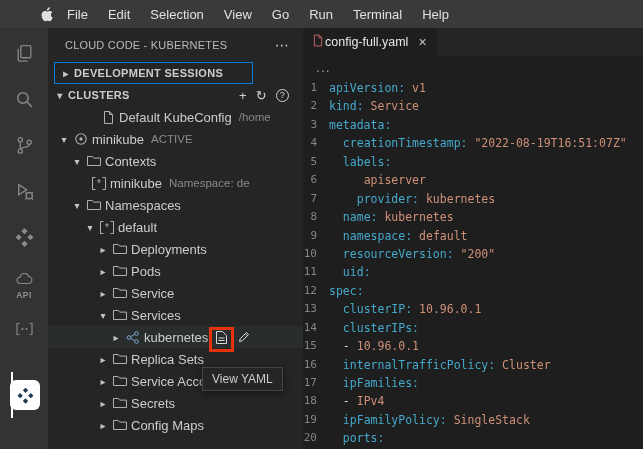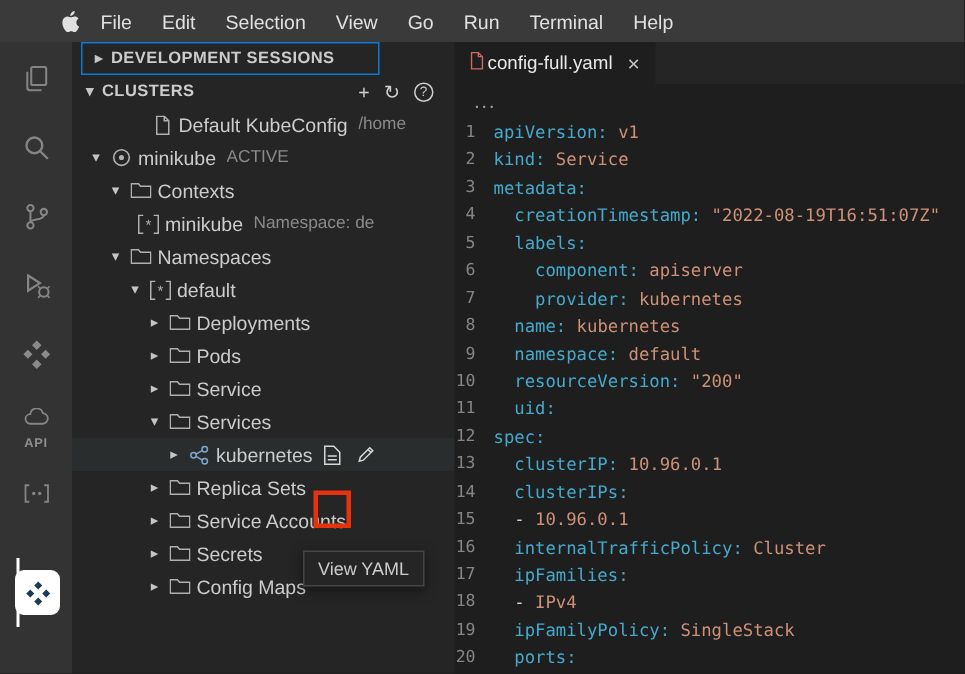--- a/index.html
+++ b/index.html
@@ -150,20 +150,24 @@
         <div class="ab-slot active">
           <span class="k8sbox">
             <svg width="19" height="19" viewBox="0 0 20 20" fill="#1d3b57">
               <path d="M10 1.8l2.8 2.8L10 7.4 7.2 4.6z M4.4 7.4l2.8 2.8-2.8 2.8-2.8-2.8z M15.6 7.4l2.8 2.8-2.8 2.8-2.8-2.8z M10 13l2.8 2.8L10 18.6l-2.8-2.8z"></path>
             </svg>
           </span>
         </div>
       </div>
 
     <div class="sidebar">
+      <div class="sb-title">
+        <span>CLOUD CODE - KUBERNETES</span>
+        <span class="sb-more">⋯</span>
+      </div>
 
       <div class="section focused">
         <span class="schev">▸</span>
         <span>DEVELOPMENT SESSIONS</span>
       </div>
 
       <div class="section">
         <span class="schev">▾</span>
         <span>CLUSTERS</span>
         <span class="sec-actions">
@@ -352,21 +356,21 @@
           <span class="tab-close">×</span>
         </div>
       </div>
       <div class="breadcrumb">...</div>
       <div class="code" id="code">
           <div class="code-line"><span class="ln">1</span><span class="tok-k">apiVersion:</span><span class="tok-v"> v1</span></div>
           <div class="code-line"><span class="ln">2</span><span class="tok-k">kind:</span><span class="tok-v"> Service</span></div>
           <div class="code-line"><span class="ln">3</span><span class="tok-k">metadata:</span></div>
           <div class="code-line"><span class="ln">4</span><span class="tok-p">  </span><span class="tok-k">creationTimestamp:</span><span class="tok-v"> "2022-08-19T16:51:07Z"</span></div>
           <div class="code-line"><span class="ln">5</span><span class="tok-p">  </span><span class="tok-k">labels:</span></div>
-          <div class="code-line"><span class="ln">6</span><span class="tok-p">    </span><span class="tok-k">component:</span><span class="tok-v"> apiserver</span></div>
+          <div class="code-line"><span class="ln">6</span><span class="tok-p">    </span><span class="tok-v"> apiserver</span></div>
           <div class="code-line"><span class="ln">7</span><span class="tok-p">    </span><span class="tok-k">provider:</span><span class="tok-v"> kubernetes</span></div>
           <div class="code-line"><span class="ln">8</span><span class="tok-p">  </span><span class="tok-k">name:</span><span class="tok-v"> kubernetes</span></div>
           <div class="code-line"><span class="ln">9</span><span class="tok-p">  </span><span class="tok-k">namespace:</span><span class="tok-v"> default</span></div>
           <div class="code-line"><span class="ln">10</span><span class="tok-p">  </span><span class="tok-k">resourceVersion:</span><span class="tok-v"> "200"</span></div>
           <div class="code-line"><span class="ln">11</span><span class="tok-p">  </span><span class="tok-k">uid:</span></div>
           <div class="code-line"><span class="ln">12</span><span class="tok-k">spec:</span></div>
           <div class="code-line"><span class="ln">13</span><span class="tok-p">  </span><span class="tok-k">clusterIP:</span><span class="tok-v"> 10.96.0.1</span></div>
           <div class="code-line"><span class="ln">14</span><span class="tok-p">  </span><span class="tok-k">clusterIPs:</span></div>
           <div class="code-line"><span class="ln">15</span><span class="tok-p">  - </span><span class="tok-v">10.96.0.1</span></div>
           <div class="code-line"><span class="ln">16</span><span class="tok-p">  </span><span class="tok-k">internalTrafficPolicy:</span><span class="tok-v"> Cluster</span></div>

